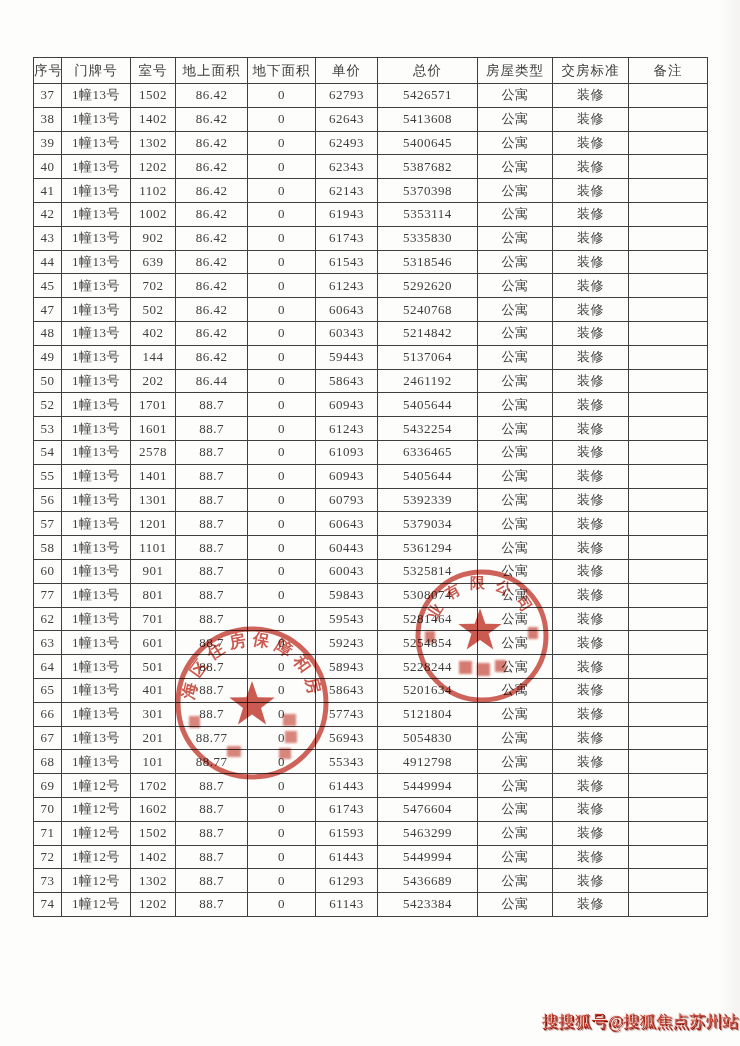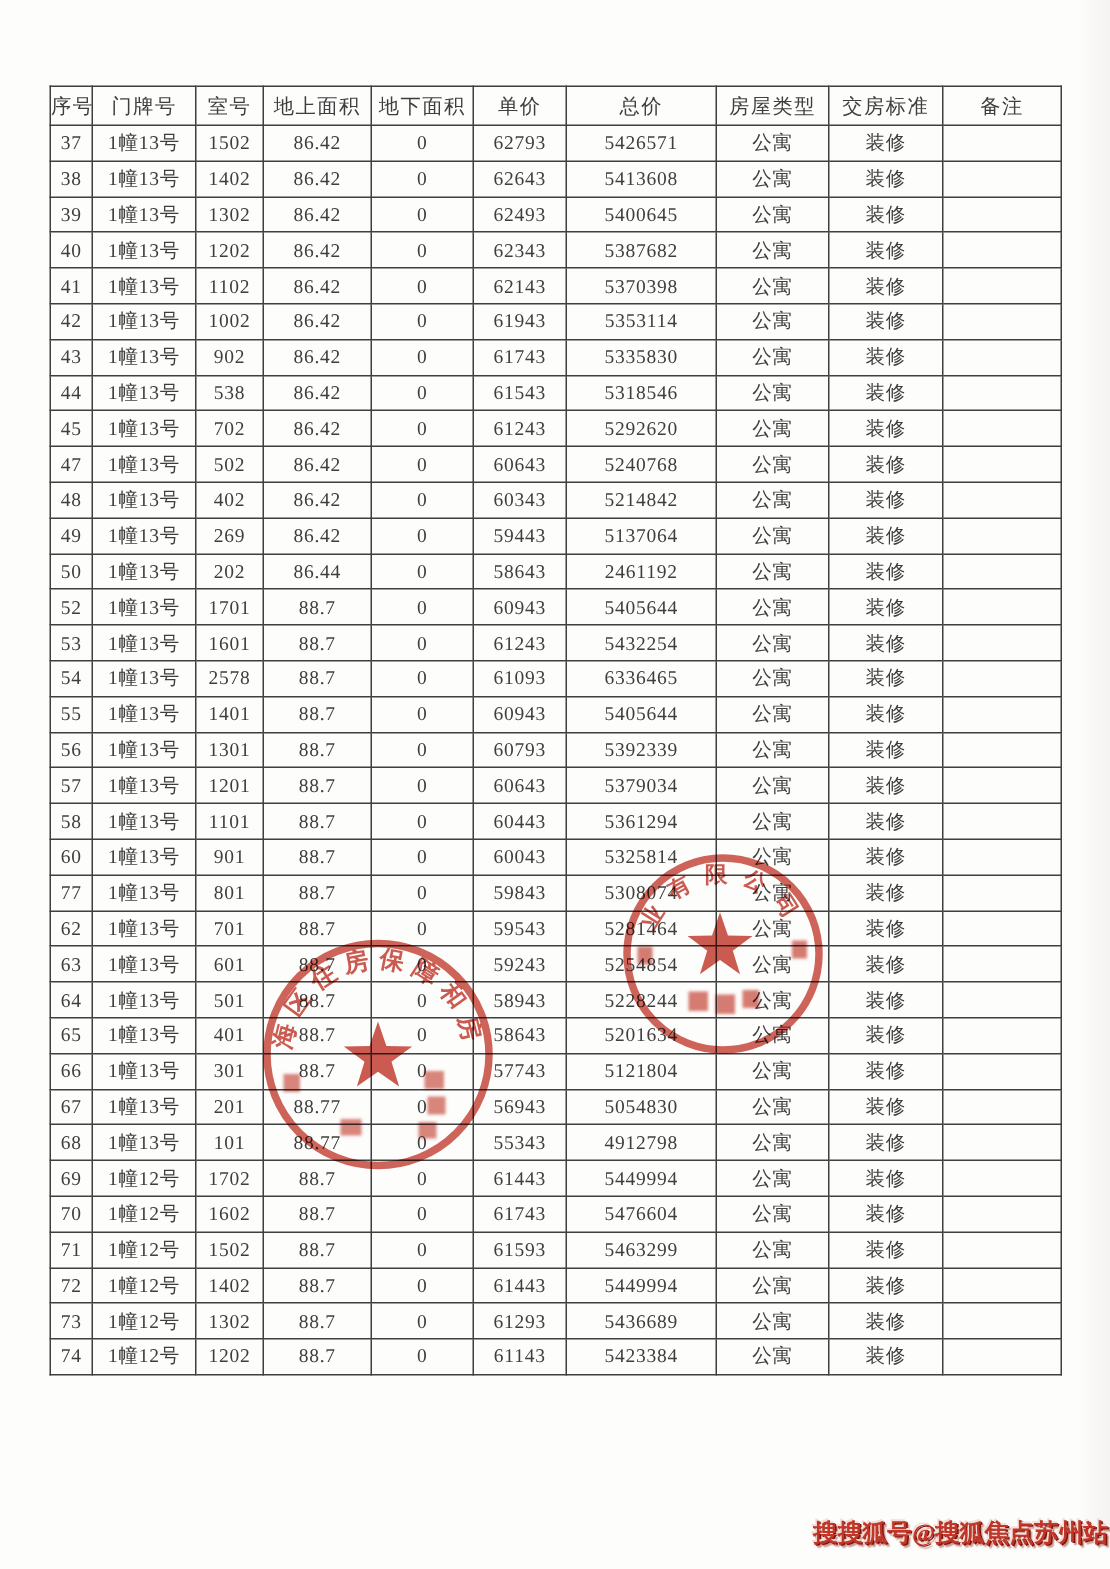--- a/index.html
+++ b/index.html
@@ -32,21 +32,21 @@
   .stamp{
     position:absolute;
     mix-blend-mode:multiply;
     opacity:0.82;
     pointer-events:none;
   }
   .stamp-left{left:167px;top:618px;}
   .stamp-right{left:407px;top:561px;}
   .watermark{
     position:absolute;left:542px;top:1011px;
-    font-size:16.5px;font-weight:bold;
+    font-size:16.5px;font-weight:normal;
     color:#c0372a;
     letter-spacing:0px;
     text-shadow:-1px -1px 0 #f3ddd7, 1px 1px 0 #801408, 2px 2px 1px rgba(128,20,8,0.45);
     white-space:nowrap;
   }
 </style>
 </head>
 <body>
 
 <div class="page">
@@ -159,21 +159,21 @@
           <td>0</td>
           <td>61743</td>
           <td>5335830</td>
           <td>公寓</td>
           <td>装修</td>
           <td></td>
         </tr>
         <tr>
           <td>44</td>
           <td>1幢13号</td>
-          <td>538</td>
+          <td>639</td>
           <td>86.42</td>
           <td>0</td>
           <td>61543</td>
           <td>5318546</td>
           <td>公寓</td>
           <td>装修</td>
           <td></td>
         </tr>
         <tr>
           <td>45</td>
@@ -207,21 +207,21 @@
           <td>0</td>
           <td>60343</td>
           <td>5214842</td>
           <td>公寓</td>
           <td>装修</td>
           <td></td>
         </tr>
         <tr>
           <td>49</td>
           <td>1幢13号</td>
-          <td>269</td>
+          <td>144</td>
           <td>86.42</td>
           <td>0</td>
           <td>59443</td>
           <td>5137064</td>
           <td>公寓</td>
           <td>装修</td>
           <td></td>
         </tr>
         <tr>
           <td>50</td>

